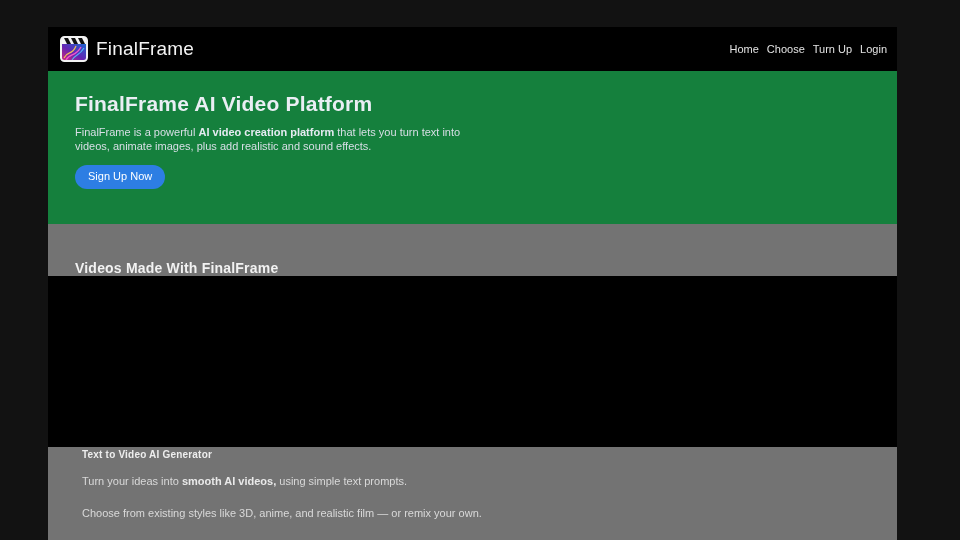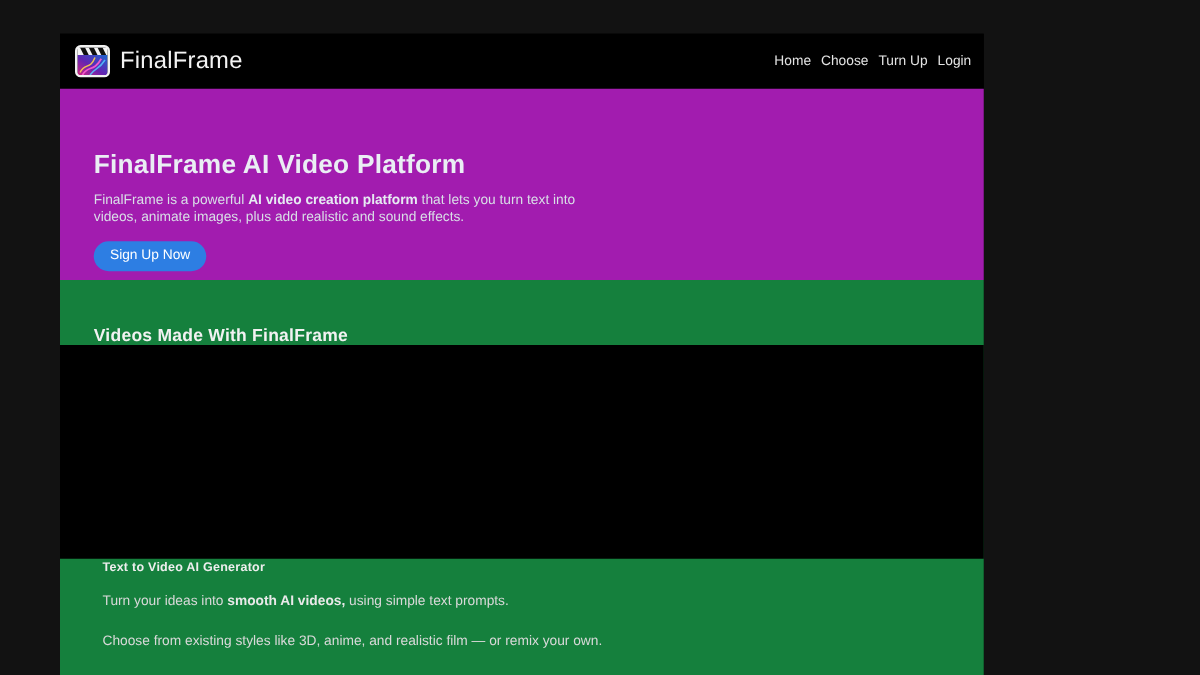--- a/index.html
+++ b/index.html
@@ -6,21 +6,21 @@
   html, body { width: 960px; height: 540px; overflow: hidden; }
   body {
     background: #121212;
     font-family: "Liberation Sans", sans-serif;
     position: relative;
   }
   .page {
     position: absolute;
     left: 48px;
     top: 27px;
-    width: 739px;
+    width: 849px;
     height: 513px;
     background: #000000;
     display: flex;
     flex-direction: column;
   }
   
   .navbar {
     height: 44px;
     flex: 0 0 44px;
     background: #000000;
@@ -49,22 +49,22 @@
   .nav-link {
     color: #e3e3e3;
     font-size: 11px;
     text-decoration: none;
     cursor: pointer;
   }
   
   .hero {
     flex: 0 0 153px;
     height: 153px;
-    background: #a21caf;
-    padding: 48px 40px 0 27px;
+    background: #15803d;
+    padding: 20px 40px 0 27px;
   }
   .hero-title {
     color: #eaeef4;
     font-size: 21px;
     font-weight: 700;
     line-height: 25px;
     letter-spacing: 0.2px;
   }
   .hero-desc {
     margin-top: 10px;
@@ -83,21 +83,21 @@
     font-size: 11px;
     line-height: 11px;
     padding: 6px 13px 7px 13px;
     border: none;
     border-radius: 12px;
     cursor: pointer;
   }
   
   .content {
     flex: 1 1 auto;
-    background: #15803d;
+    background: #737373;
   }
   .videos-heading {
     margin: 36px 0 0 27px;
     color: #f2f2f2;
     font-size: 14px;
     font-weight: 700;
     line-height: 16px;
     letter-spacing: 0.2px;
   }
   .videos-grid {

